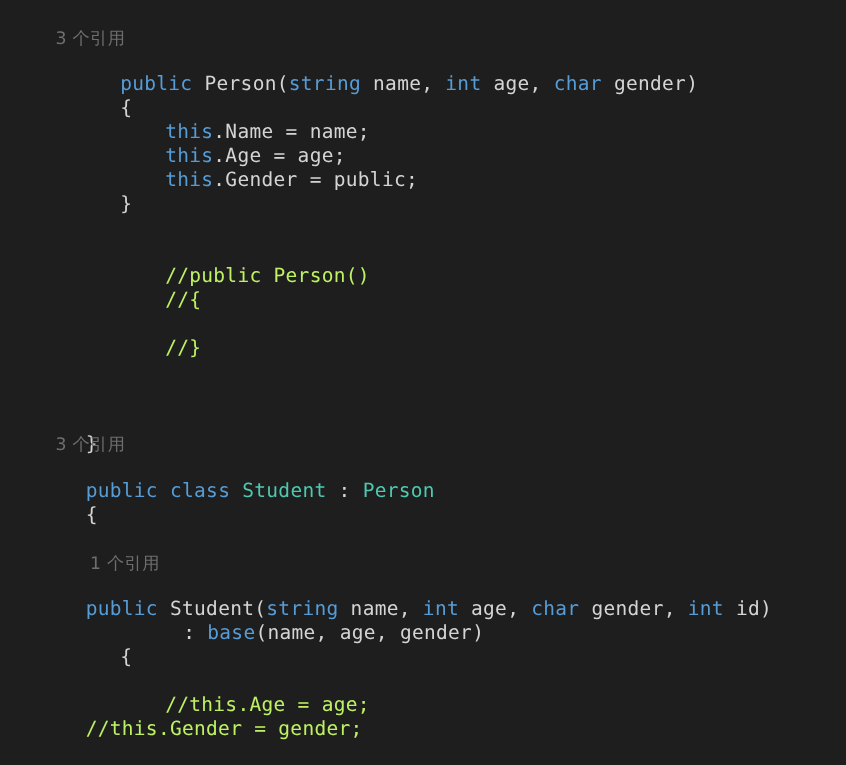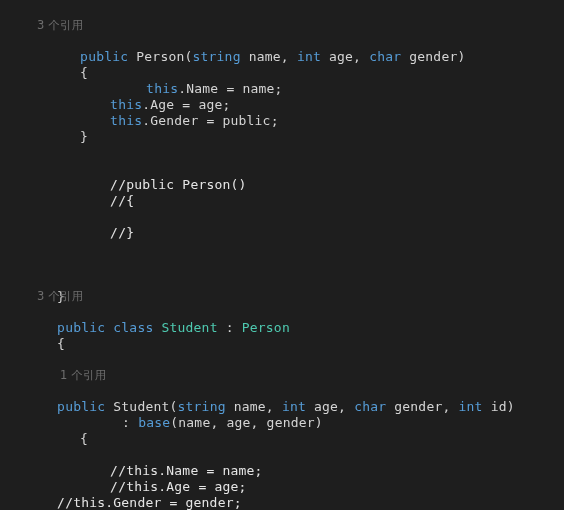--- a/index.html
+++ b/index.html
@@ -44,39 +44,39 @@
     color: #6e6e6e;
     padding-left: 25px;
     font-family: "DejaVu Sans", "Liberation Sans", sans-serif;
     letter-spacing: 0.2px;
     margin-left: 12px;
   }
 
   
   .kw   { color: #569cd6; }  
   .typ  { color: #4ec9b0; }  
-  .cmt  { color: #e5e5e5; }  
+  .cmt  { color: #bef264; }  
   .pln  { color: #d4d4d4; }  
 </style>
 </head>
 <body>
 
 <div id="editor">
 
   <div class="codelens">3 个引用</div>
 
   <div class="line" style="padding-left:48px;">
     <span class="kw">public</span><span class="pln"> </span><span class="pln">Person</span><span class="pln">(</span><span class="kw">string</span><span class="pln"> name, </span><span class="kw">int</span><span class="pln"> age, </span><span class="kw">char</span><span class="pln"> gender)</span>
   </div>
 
   <div class="line" style="padding-left:48px;">
     <span class="pln">{</span>
   </div>
 
-  <div class="line" style="padding-left:78px;margin-left:36px;">
+  <div class="line" style="padding-left:78px;">
     <span class="kw">this</span><span class="pln">.Name = name;</span>
   </div>
 
   <div class="line" style="padding-left:78px;">
     <span class="kw">this</span><span class="pln">.Age = age;</span>
   </div>
 
   <div class="line" style="padding-left:78px;">
     <span class="kw">this</span><span class="pln">.Gender = public;</span>
   </div>
@@ -132,23 +132,20 @@
   <div class="line" style="padding-left:78px;margin-left:12px;">
     <span class="pln">: </span><span class="kw">base</span><span class="pln">(name, age, gender)</span>
   </div>
 
   <div class="line" style="padding-left:48px;">
     <span class="pln">{</span>
   </div>
 
   <div class="line blank">&nbsp;</div>
 
-  <div class="line" style="padding-left:78px;">
-    <span class="cmt">//this.Name = name;</span>
-  </div>
 
   <div class="line" style="padding-left:78px;">
     <span class="cmt">//this.Age = age;</span>
   </div>
 
   <div class="line" style="">
     <span class="cmt">//this.Gender = gender;</span>
   </div>
 
   <div class="line" style="padding-left:78px;">

